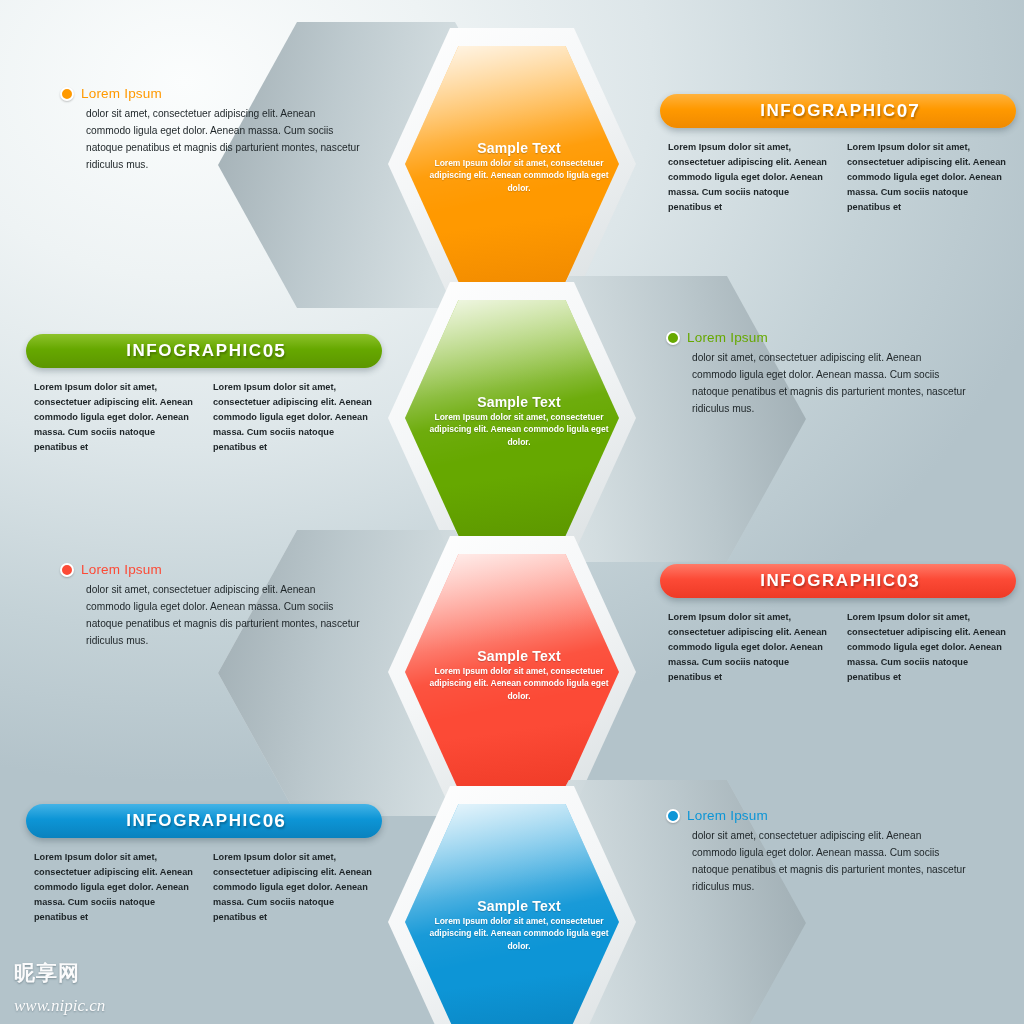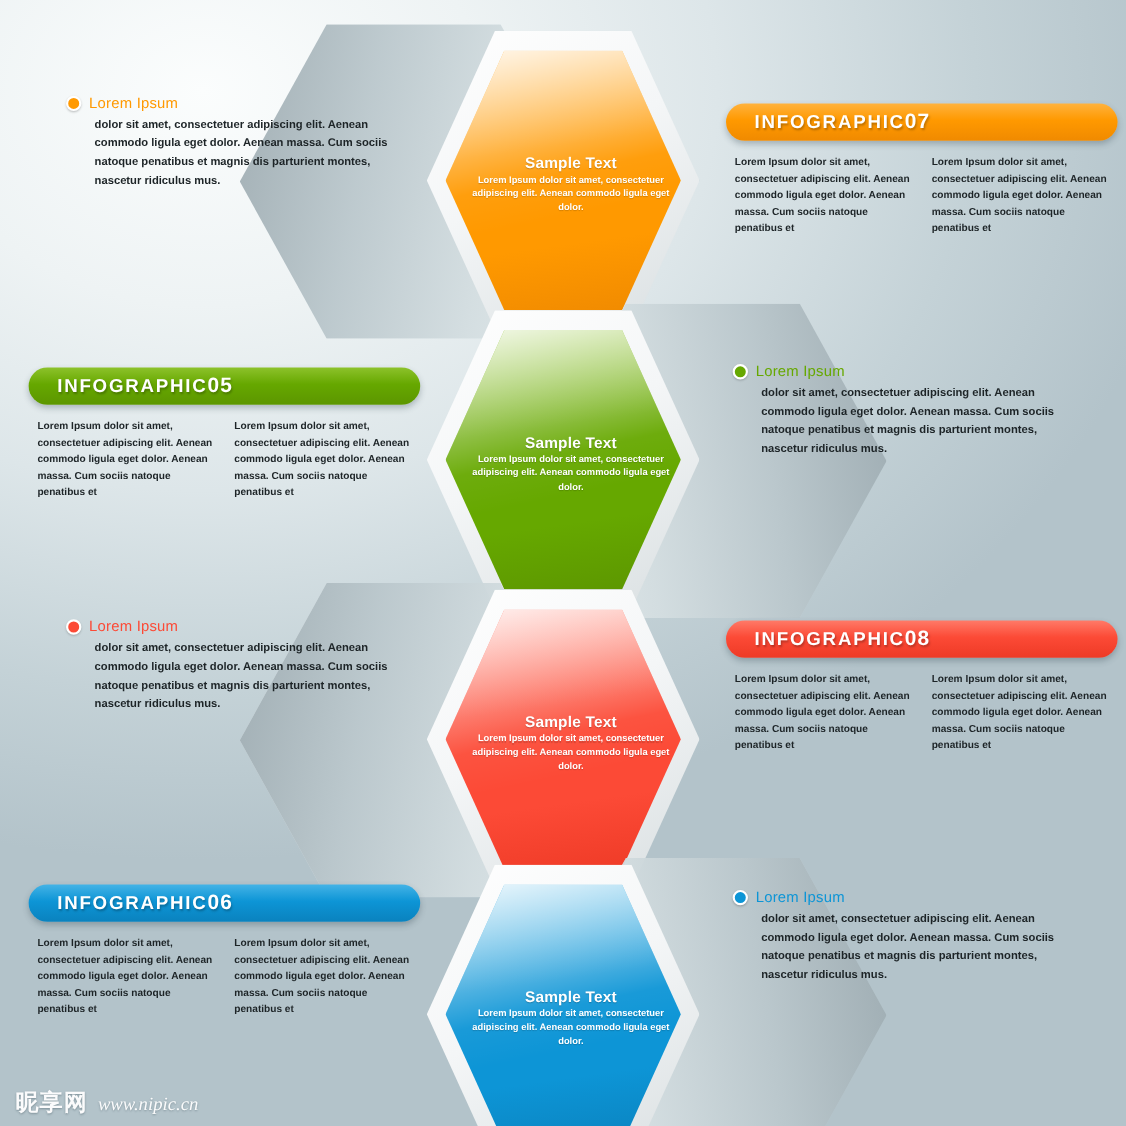--- a/index.html
+++ b/index.html
@@ -108,21 +108,21 @@
   .banner-block { position:absolute; width:356px; }
   .banner-block.l { left:26px; }
   .banner-block.r { right:8px; }
 
   .banner {
     position:relative;
     height:34px;
     border-radius:17px;
     display:flex;
     align-items:center;
-    justify-content:flex-start;
+    justify-content:center;
     padding:0 22px 0 26px;
     box-shadow:0 3px 6px rgba(40,60,70,.30);
   }
   .banner::after{
     content:"";
     position:absolute; left:14px; right:60px; bottom:-9px; height:13px;
     background:linear-gradient(90deg, rgba(60,70,75,.34), rgba(60,70,75,.02));
     filter:blur(3px);
     z-index:-1;
   }
@@ -176,29 +176,30 @@
   .bullet-title {
     font-size:13.5px;
     font-weight:normal;
     letter-spacing:.2px;
   }
   .bullet-body {
     font-size:10.2px;
     line-height:1.68;
     color:#1d2427;
     padding-left:26px;
-    font-weight:700;
+    font-weight:400;
   }
 
   
   .watermark {
     position:absolute;
     left:14px; bottom:8px;
     display:flex; align-items:baseline; gap:9px;
     opacity:.95;
+    flex-direction:column;
   }
   .wm-cn {
     font-family:"DejaVu Sans", sans-serif;
     font-size:21px; font-weight:bold;
     color:#ffffff;
     letter-spacing:1px;
     text-shadow:0 1px 2px rgba(60,80,90,.5);
   }
   .wm-url {
     font-family:"Liberation Serif", serif;
@@ -295,21 +296,21 @@
               <div class="hex-text">
                 <div class="hex-title">Sample Text</div>
                 <div class="hex-body">Lorem Ipsum dolor sit amet, consectetuer adipiscing elit. Aenean commodo ligula eget dolor.</div>
               </div>
             </div>
           </div>
         </div>
         <div class="banner-block r" style="top: 564px;">
           <div class="banner" style="background: linear-gradient(rgb(255, 122, 104) 0%, rgb(252, 74, 54) 45%, rgb(238, 58, 38) 100%);">
             <span class="banner-label">INFOGRAPHIC</span>
-            <span class="banner-num">08</span>
+            <span class="banner-num">03</span>
           </div>
           <div class="two-col">
             <p>Lorem Ipsum dolor sit amet, consectetuer adipiscing elit. Aenean commodo ligula eget dolor. Aenean massa. Cum sociis natoque penatibus et</p>
             <p>Lorem Ipsum dolor sit amet, consectetuer adipiscing elit. Aenean commodo ligula eget dolor. Aenean massa. Cum sociis natoque penatibus et</p>
           </div>
         </div>
         <div class="bullet-block l" style="top: 562px;">
           <div class="bullet-head">
             <span class="dot" style="background: rgb(252, 74, 54);"></span>
             <span class="bullet-title" style="color: rgb(252, 74, 54);">Lorem Ipsum</span>

